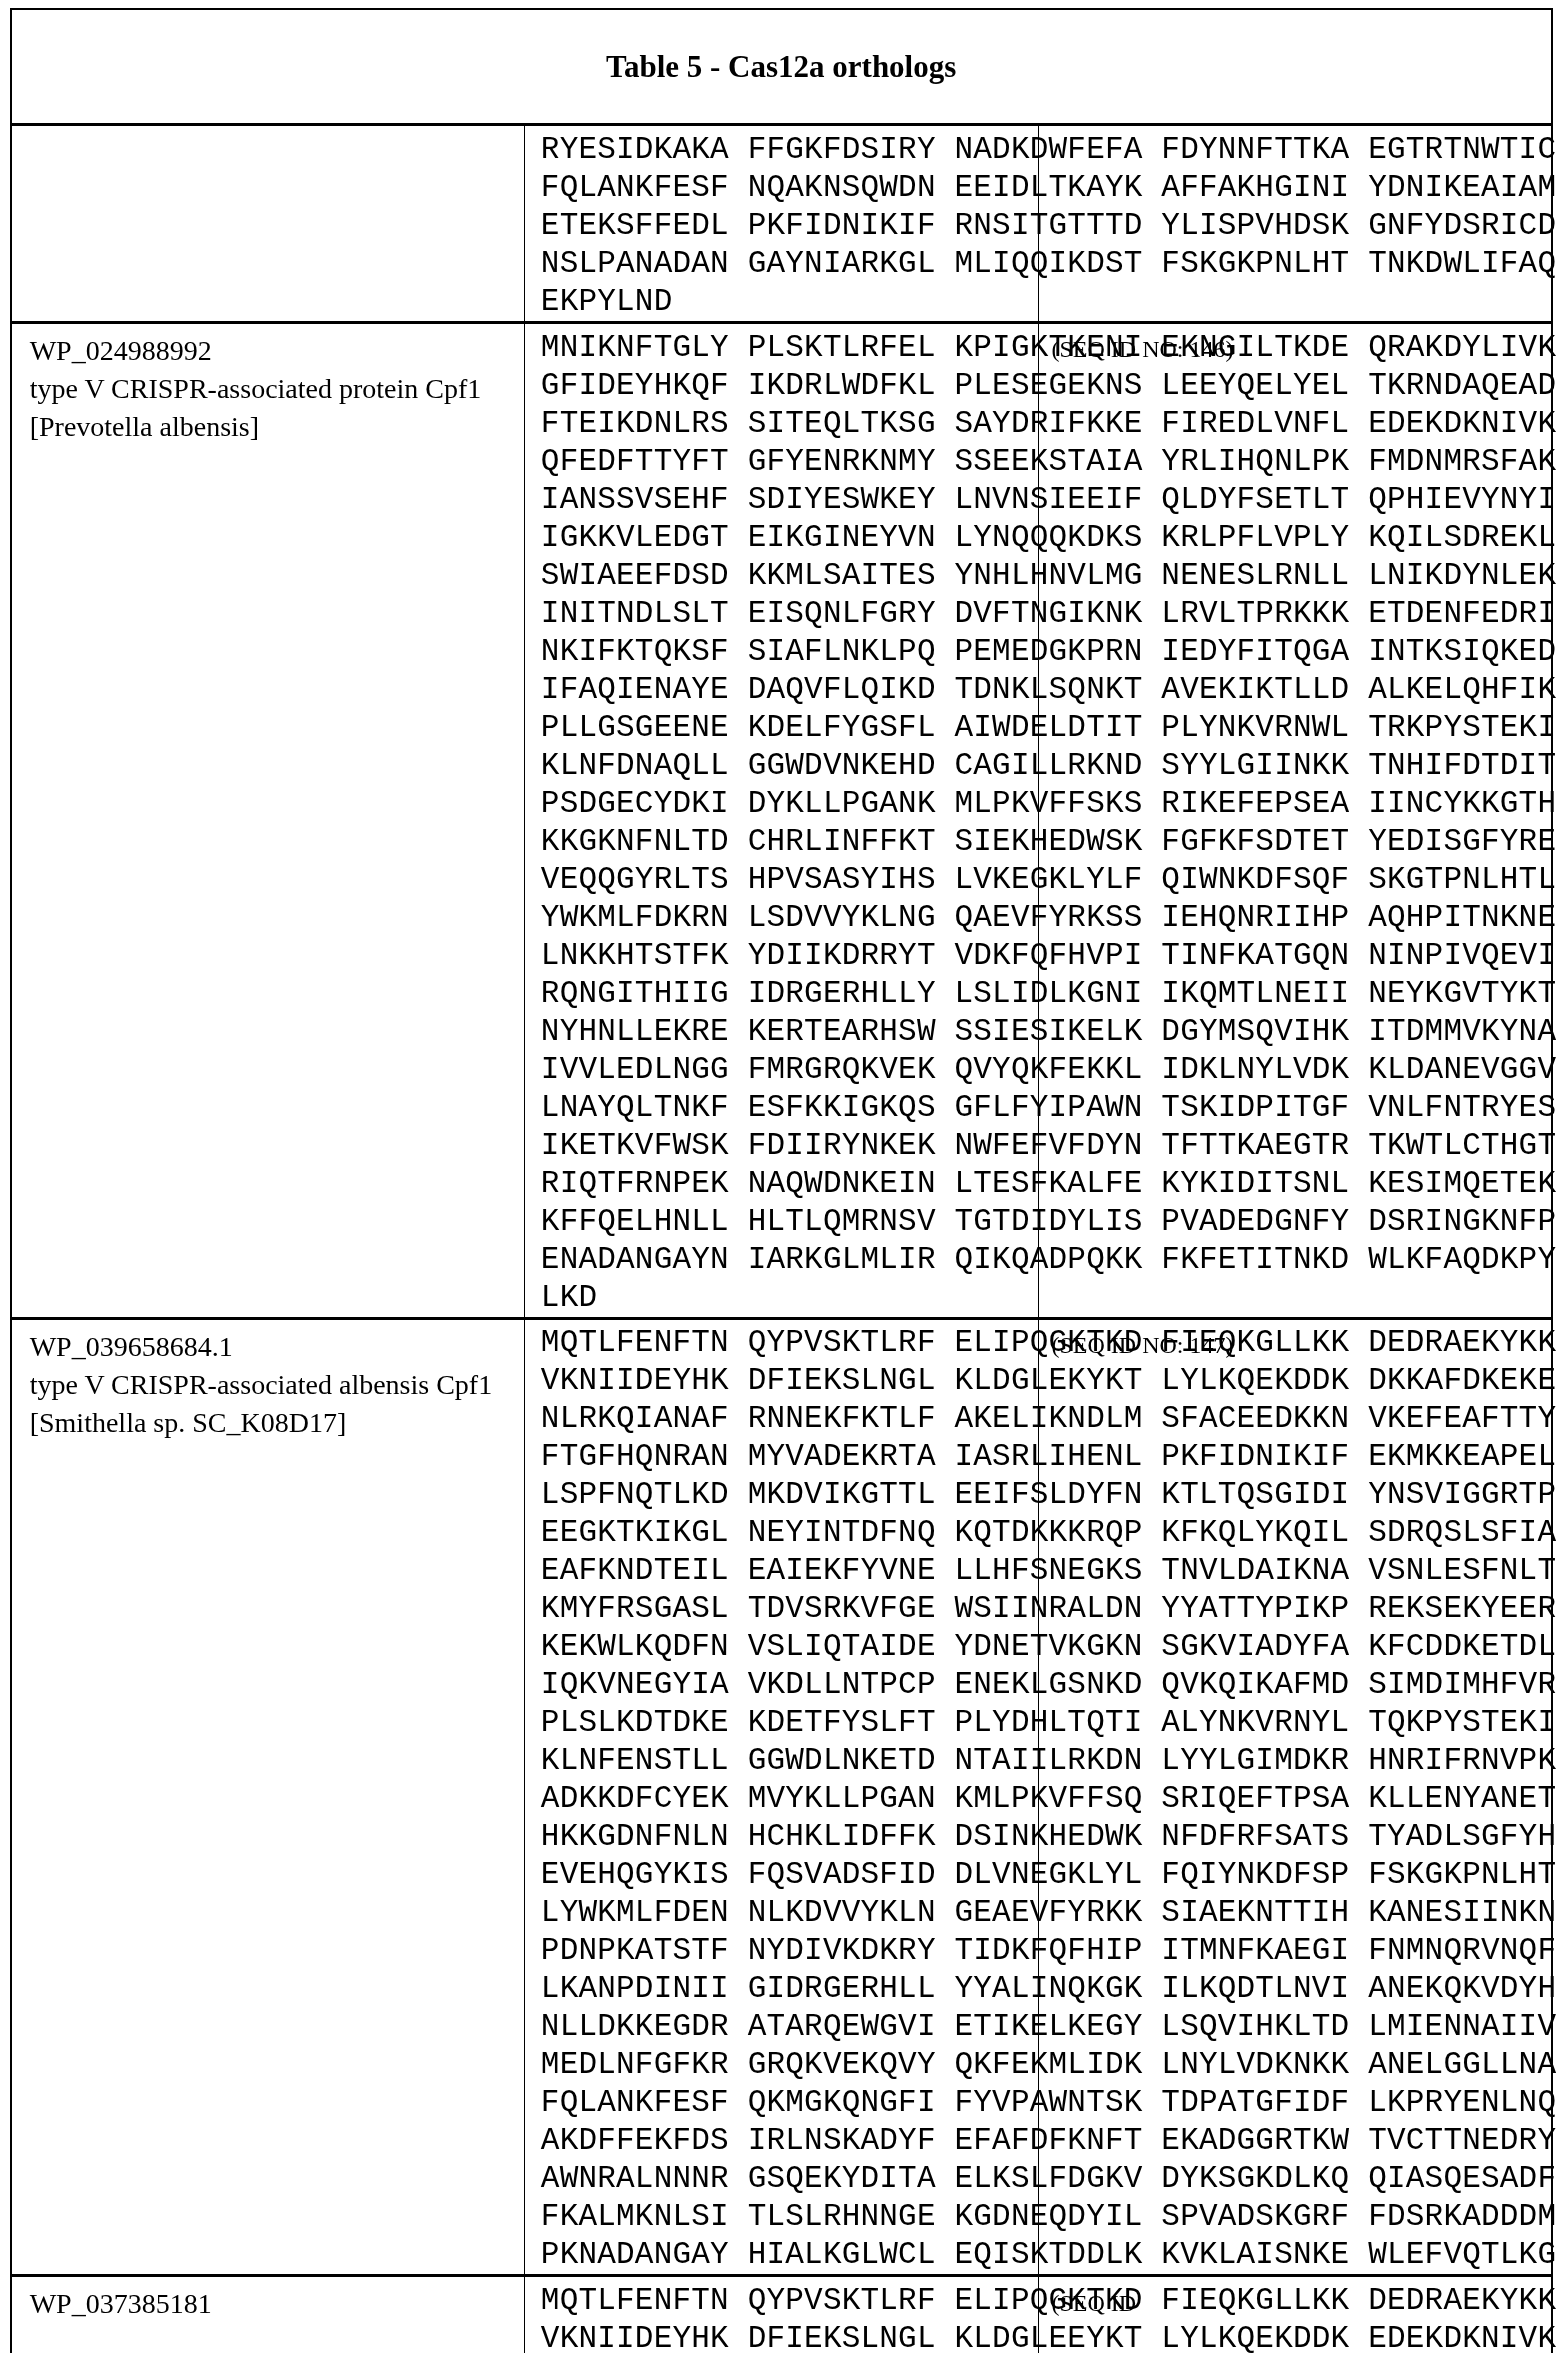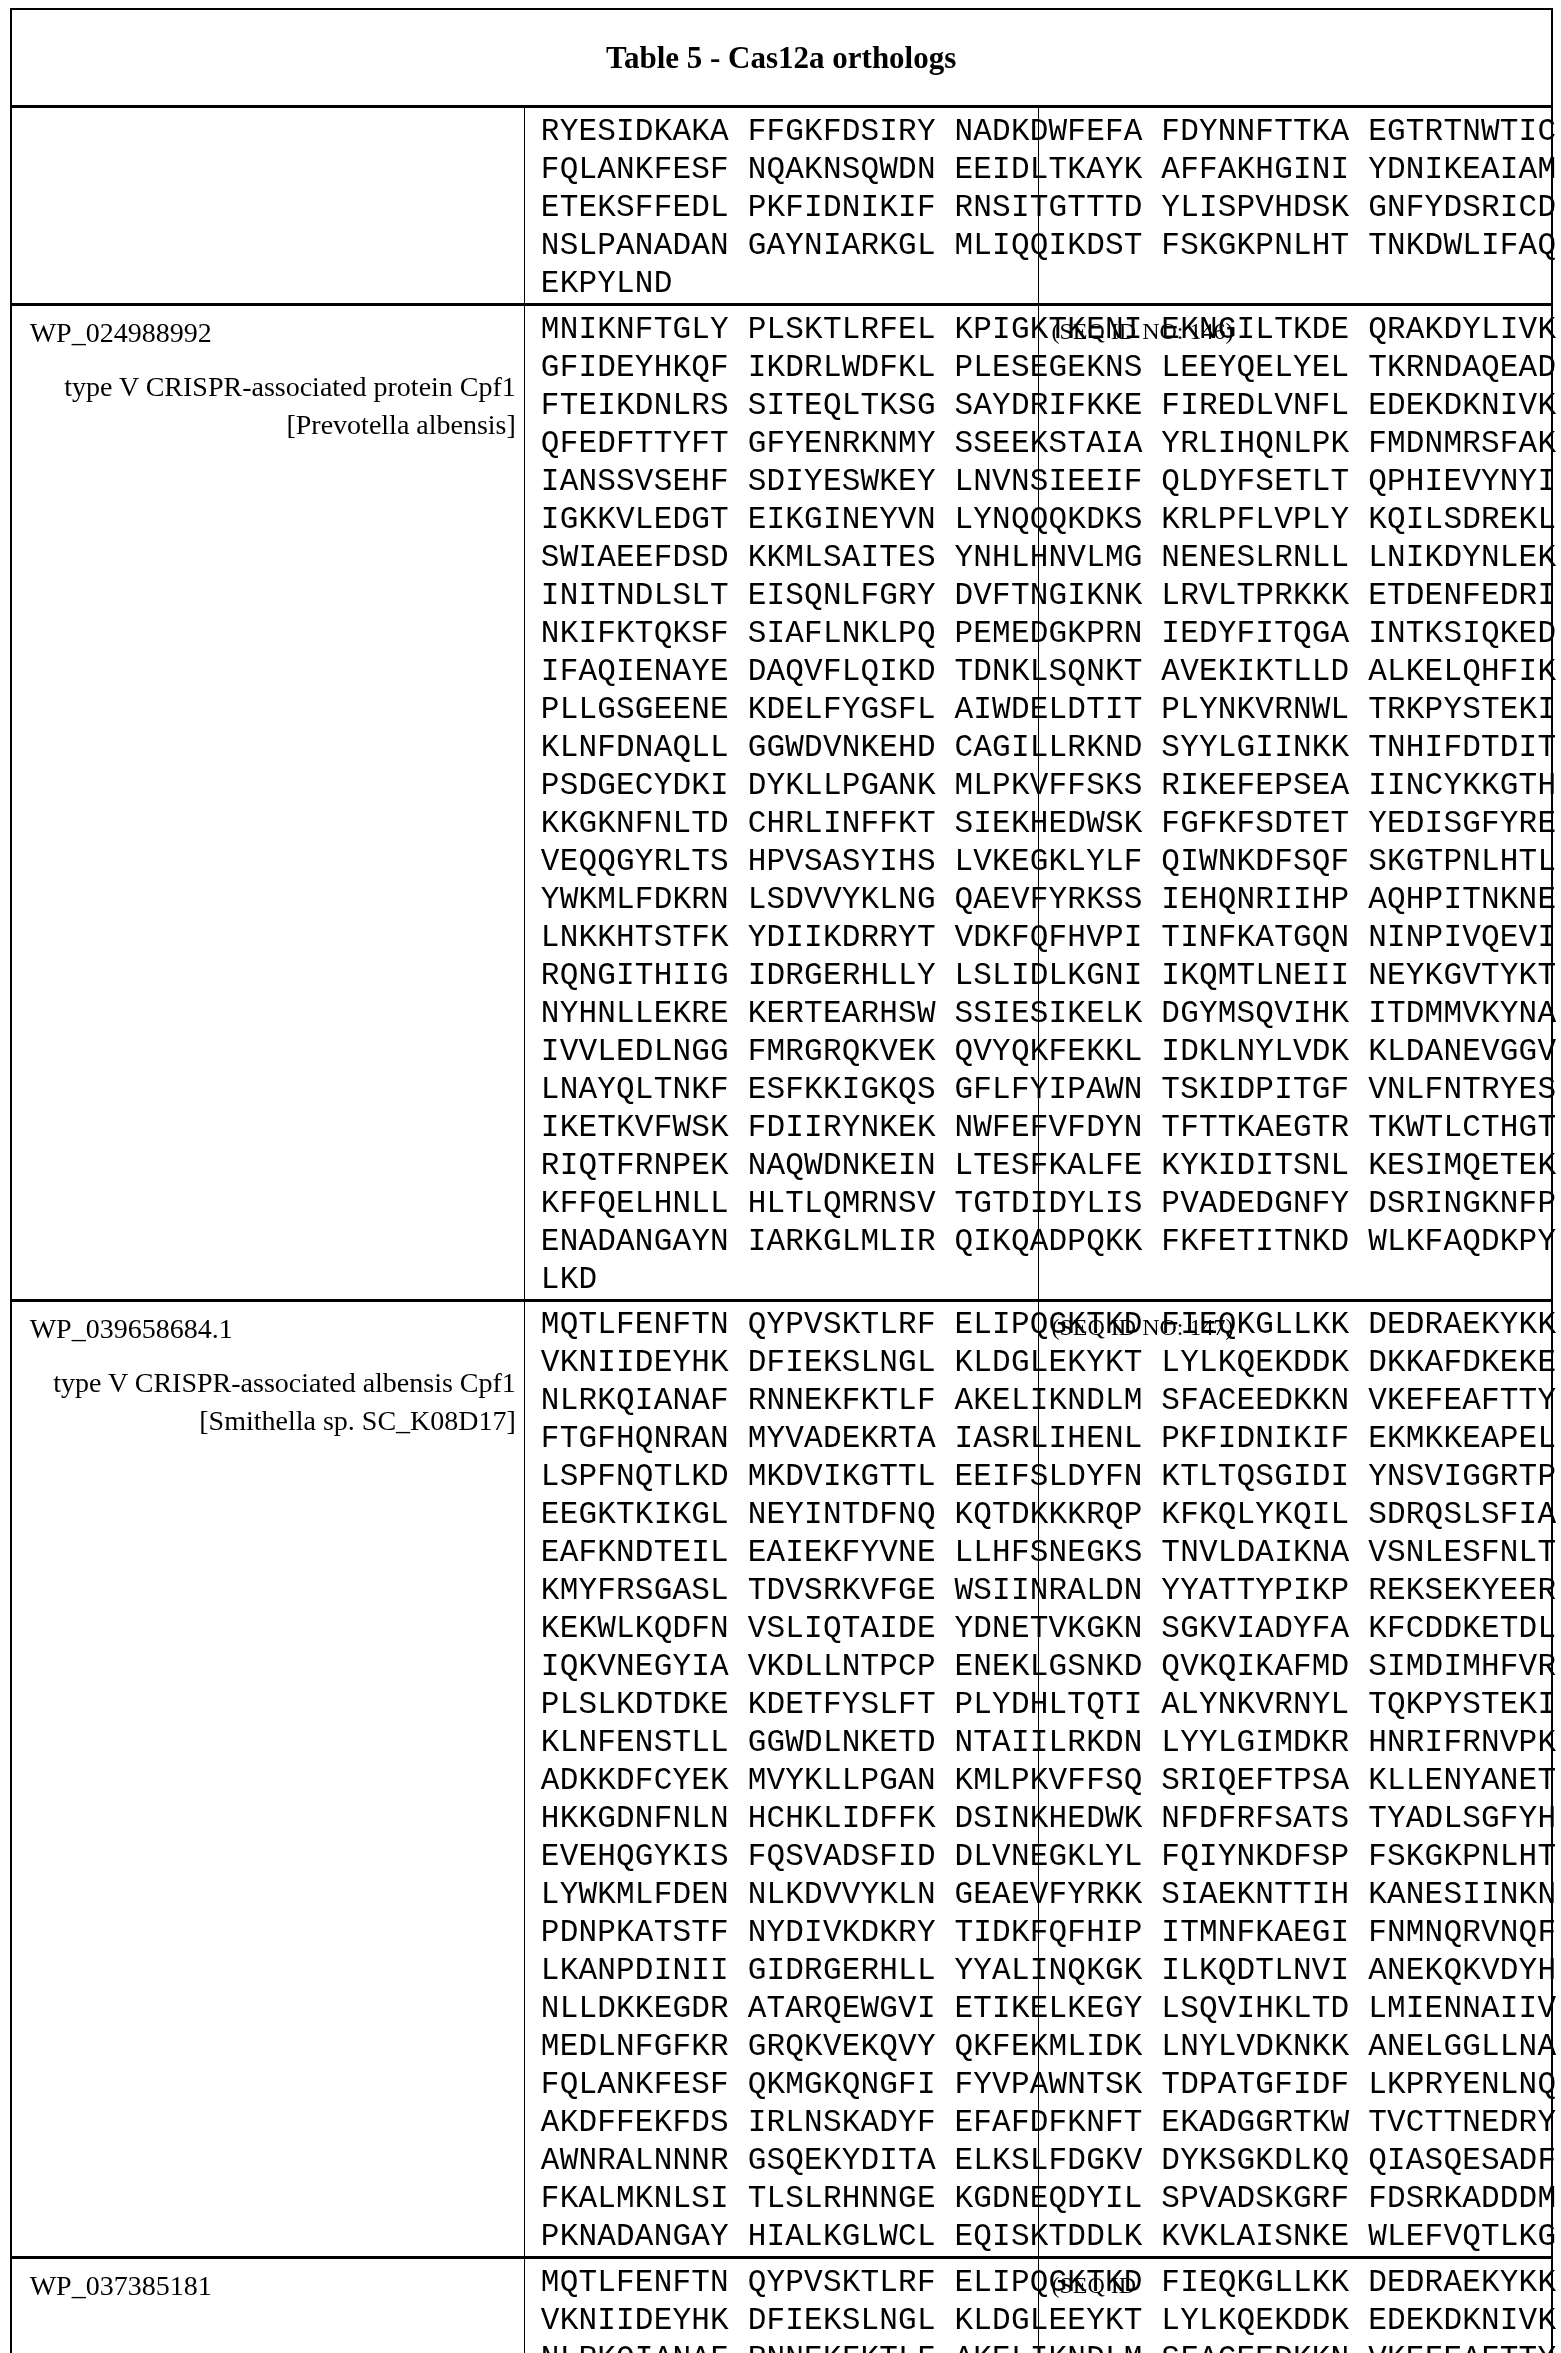--- a/index.html
+++ b/index.html
@@ -2,33 +2,33 @@
 <html style="font-size:13px"><head>
 <meta charset="utf-8">
 <style>
   html, body { margin: 0; padding: 0; background: #ffffff; }
   body { width: 1562px; height: 2354px; position: relative; overflow: hidden; }
   table.main {
     position: absolute; left: 9.7px; top: 8px; width: 1543px;
     border-collapse: collapse; table-layout: fixed;
     border: 2.4px solid #000;
   }
-  td, th { border: 1.6px solid #000; vertical-align: top; padding: 8px; }
+  td, th { border: 1.6px solid #000; vertical-align: top; padding: 17px; }
   th.title {
     height: 79px; font-family: "Liberation Serif", serif; font-weight: bold;
     font-size: 31px; text-align: center; vertical-align: middle;
     border-bottom: 3.2px solid #000;
   }
   tr.entry td { border-top: 3.2px solid #000; }
   td.name {
     width: 257px; font-family: "Liberation Serif", serif; font-size: 28px;
     line-height: 38px; padding: 8px 8px 0 18px;
   }
   td.name .acc { margin-bottom: 0; }
-  td.name .desc { margin-top: 16px; text-align: right; }
+  td.name .desc { margin-top: 0; }
   td.seq {
     width: 1120px; font-family: "Liberation Mono", monospace; font-size: 31px;
     line-height: 38px; padding: 4.8px 0 0 16px; white-space: pre;
   }
   td.seqid {
     font-family: "Liberation Serif", serif; font-size: 24px; line-height: 38px;
     padding: 6.5px 0 0 13px;
   }
   .line { display: block; height: 38px; letter-spacing: 0.2px; }
 </style>

